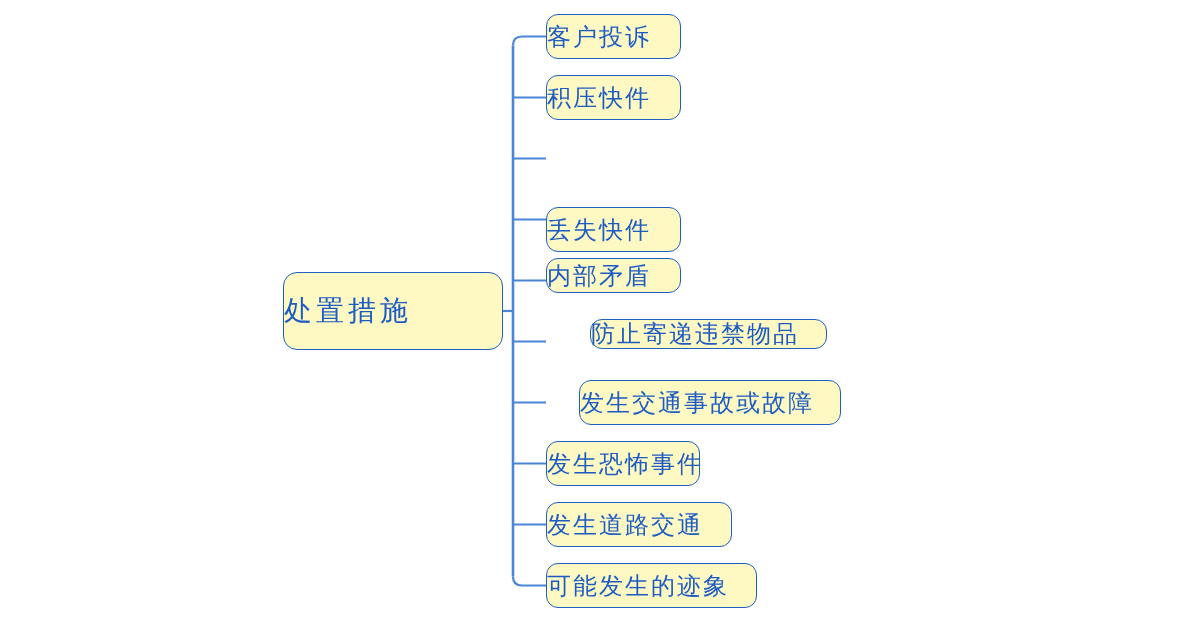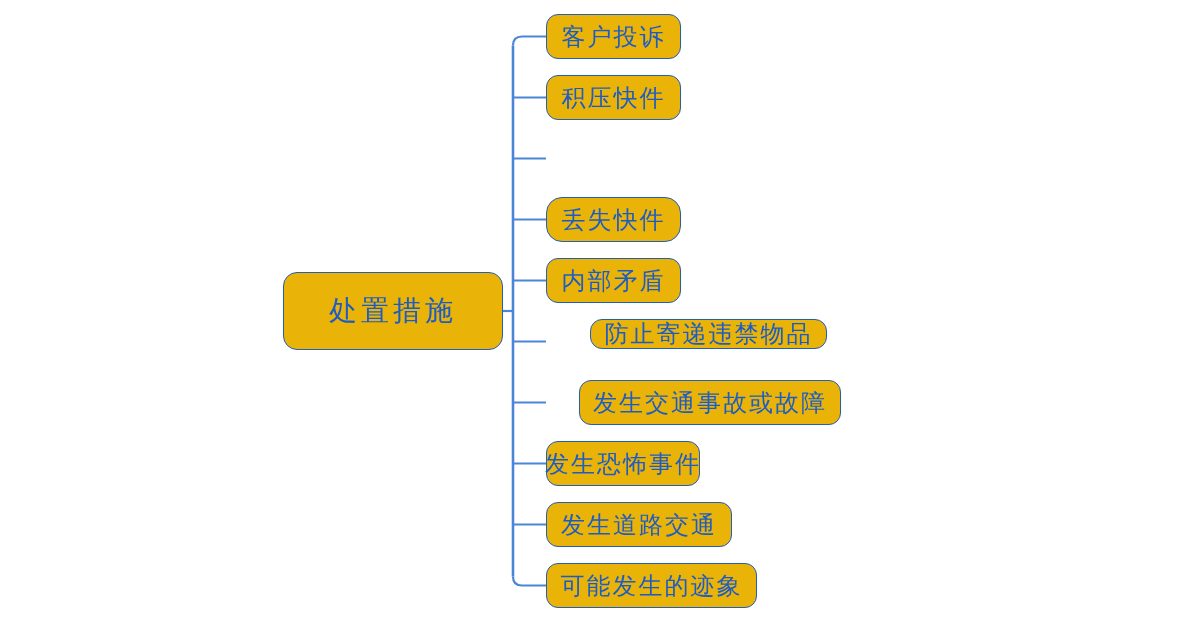--- a/index.html
+++ b/index.html
@@ -25,22 +25,21 @@
     top: 0;
     width: 1200px;
     height: 630px;
     pointer-events: none;
   }
   .node {
     position: absolute;
     box-sizing: border-box;
     display: flex;
     align-items: center;
-    justify-content: center;
-    background: #eab308;
+    background: #fef9c3;
     border: 1.6px solid #1f5fbf;
     border-radius: 12px;
     color: #1d5cc4;
     white-space: nowrap;
     letter-spacing: 1px;
   }
   .node.root {
     border-radius: 14px;
     font-size: 28px;
     letter-spacing: 4px;
@@ -77,24 +76,24 @@
   <div class="node root" style="left: 283px; top: 272px; width: 220px; height: 78px; border-color: rgb(31, 95, 191); color: rgb(29, 92, 196);">
     <span class="node-label">处置措施</span>
   </div>
 
   <div class="node child" style="left: 546px; top: 14px; width: 135px; height: 45px; border-color: rgb(31, 95, 191); color: rgb(29, 92, 196);">
     <span class="node-label">客户投诉</span>
   </div>
   <div class="node child" style="left: 546px; top: 75px; width: 135px; height: 45px; border-color: rgb(31, 95, 191); color: rgb(29, 92, 196);">
     <span class="node-label">积压快件</span>
   </div>
-  <div class="node child" style="left: 546px; top: 197px; width: 135px; height: 45px; border-color: rgb(31, 95, 191); color: rgb(29, 92, 196); border-radius: 16px;">
+  <div class="node child" style="left: 546px; top: 207px; width: 135px; height: 45px; border-color: rgb(31, 95, 191); color: rgb(29, 92, 196);">
     <span class="node-label">丢失快件</span>
   </div>
-  <div class="node child" style="left: 546px; top: 258px; width: 135px; height: 45px; border-color: rgb(31, 95, 191); color: rgb(29, 92, 196);">
+  <div class="node child" style="left: 546px; top: 258px; width: 135px; height: 35px; border-color: rgb(31, 95, 191); color: rgb(29, 92, 196);">
     <span class="node-label">内部矛盾</span>
   </div>
   <div class="node child" style="left: 546px; top: 319px; width: 237px; height: 30px; border-color: rgb(31, 95, 191); color: rgb(29, 92, 196); margin-left: 44px;">
     <span class="node-label">防止寄递违禁物品</span>
   </div>
   <div class="node child" style="left: 546px; top: 380px; width: 262px; height: 45px; border-color: rgb(31, 95, 191); color: rgb(29, 92, 196); margin-left: 33px;">
     <span class="node-label">发生交通事故或故障</span>
   </div>
   <div class="node child" style="left: 546px; top: 441px; width: 154px; height: 45px; border-color: rgb(31, 95, 191); color: rgb(29, 92, 196);">
     <span class="node-label">发生恐怖事件</span>

